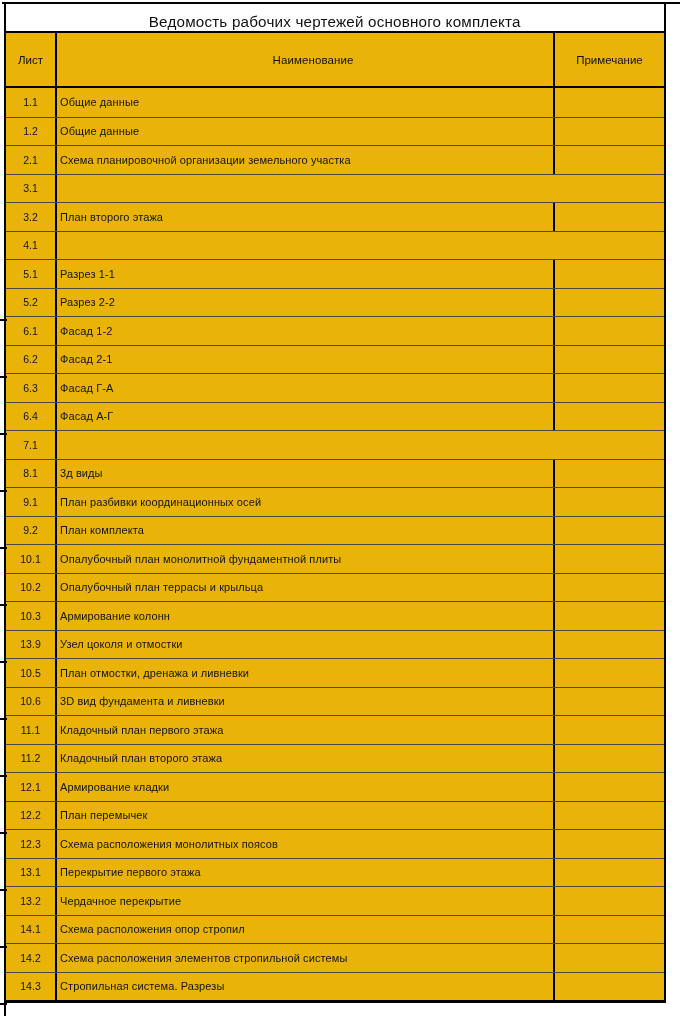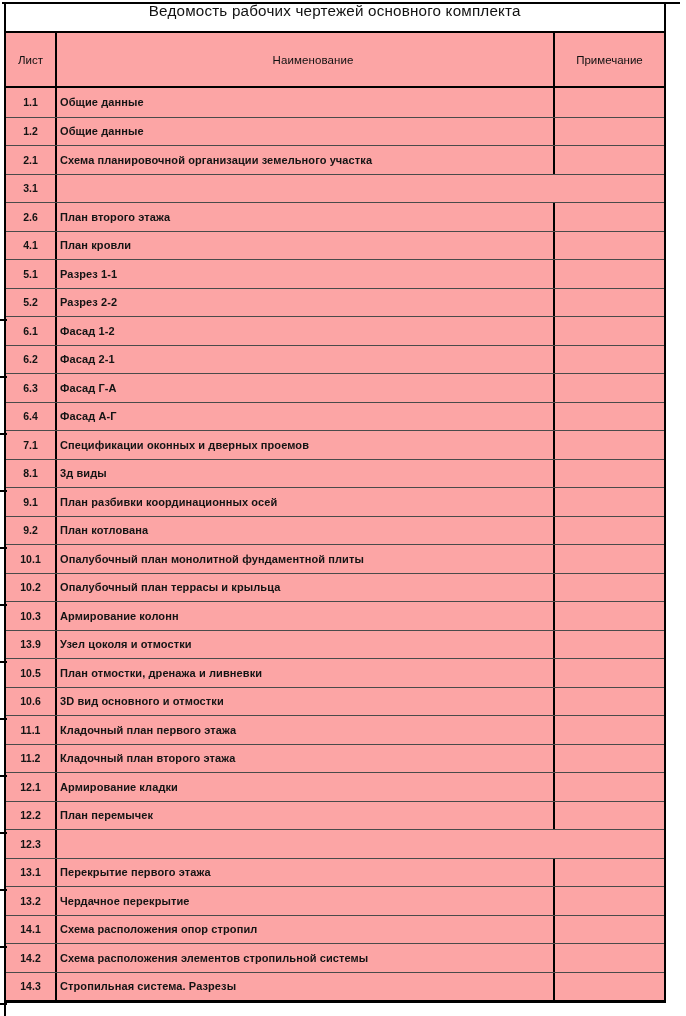--- a/index.html
+++ b/index.html
@@ -17,48 +17,47 @@
   .top-line {
     position: absolute; left: 2px; top: 2px;
     width: 678px; height: 2px; background: #000;
   }
 
   
   .title-box {
     position: absolute; left: 4px; top: 2px;
     width: 662px; height: 31px;
     border: 2px solid #000; border-top: none;
-    display: flex; align-items: flex-start; justify-content: center;
+    display: flex; align-items: flex-end; justify-content: center;
   }
   .title-box span {
     font-size: 15.5px; letter-spacing: 0.2px; color: #111;
     transform: scaleX(0.98);
   }
 
   
   .table {
     position: absolute; left: 4px; top: 33px;
     width: 662px; height: 970px;
     border: 2px solid #000; border-top: none; border-bottom: 3px solid #000;
     display: flex; flex-direction: column;
-    background: #fca5a5;
+    background: #eab308;
   }
   .thead {
     flex: 0 0 55px;
     display: grid; grid-template-columns: 51px 1fr 109px;
     border-bottom: 2px solid #000;
   }
   .tbody {
     flex: 1 1 auto;
     display: grid; grid-auto-rows: 1fr;
   }
   .trow {
     display: grid; grid-template-columns: 51px 1fr 109px;
     border-top: 1px solid #4a4a4a;
-    font-weight: bold;
   }
   .trow:first-child { border-top: none; }
 
   .cell { display: flex; align-items: center; overflow: hidden; }
   .c-num { justify-content: center; border-right: 2px solid #000; font-size: 10.5px; }
   .c-name { justify-content: flex-start; padding-left: 3px; border-right: 2px solid #000; font-size: 11px; letter-spacing: 0.1px; }
   .c-note { justify-content: center; font-size: 11px; }
   .th { font-size: 11.5px; color: #111; }
 
   
@@ -105,27 +104,26 @@
         <div class="trow">
           <div class="cell c-num">2.1</div>
           <div class="cell c-name">Схема планировочной организации земельного участка</div>
           <div class="cell c-note"></div>
         </div>
         <div class="trow">
           <div class="cell c-num">3.1</div>
           <div class="cell c-note"></div>
         </div>
         <div class="trow">
-          <div class="cell c-num">2.6</div>
+          <div class="cell c-num">3.2</div>
           <div class="cell c-name">План второго этажа</div>
           <div class="cell c-note"></div>
         </div>
         <div class="trow">
           <div class="cell c-num">4.1</div>
-          <div class="cell c-name">План кровли</div>
           <div class="cell c-note"></div>
         </div>
         <div class="trow">
           <div class="cell c-num">5.1</div>
           <div class="cell c-name">Разрез 1-1</div>
           <div class="cell c-note"></div>
         </div>
         <div class="trow">
           <div class="cell c-num">5.2</div>
           <div class="cell c-name">Разрез 2-2</div>
@@ -146,36 +144,35 @@
           <div class="cell c-name">Фасад Г-А</div>
           <div class="cell c-note"></div>
         </div>
         <div class="trow">
           <div class="cell c-num">6.4</div>
           <div class="cell c-name">Фасад А-Г</div>
           <div class="cell c-note"></div>
         </div>
         <div class="trow">
           <div class="cell c-num">7.1</div>
-          <div class="cell c-name">Спецификации оконных и дверных проемов</div>
           <div class="cell c-note"></div>
         </div>
         <div class="trow">
           <div class="cell c-num">8.1</div>
           <div class="cell c-name">3д виды</div>
           <div class="cell c-note"></div>
         </div>
         <div class="trow">
           <div class="cell c-num">9.1</div>
           <div class="cell c-name">План разбивки координационных осей</div>
           <div class="cell c-note"></div>
         </div>
         <div class="trow">
           <div class="cell c-num">9.2</div>
-          <div class="cell c-name">План котлована</div>
+          <div class="cell c-name">План комплекта</div>
           <div class="cell c-note"></div>
         </div>
         <div class="trow">
           <div class="cell c-num">10.1</div>
           <div class="cell c-name">Опалубочный план монолитной фундаментной плиты</div>
           <div class="cell c-note"></div>
         </div>
         <div class="trow">
           <div class="cell c-num">10.2</div>
           <div class="cell c-name">Опалубочный план террасы и крыльца</div>
@@ -191,21 +188,21 @@
           <div class="cell c-name">Узел цоколя и отмостки</div>
           <div class="cell c-note"></div>
         </div>
         <div class="trow">
           <div class="cell c-num">10.5</div>
           <div class="cell c-name">План отмостки, дренажа и ливневки</div>
           <div class="cell c-note"></div>
         </div>
         <div class="trow">
           <div class="cell c-num">10.6</div>
-          <div class="cell c-name">3D вид основного и отмостки</div>
+          <div class="cell c-name">3D вид фундамента и ливневки</div>
           <div class="cell c-note"></div>
         </div>
         <div class="trow">
           <div class="cell c-num">11.1</div>
           <div class="cell c-name">Кладочный план первого этажа</div>
           <div class="cell c-note"></div>
         </div>
         <div class="trow">
           <div class="cell c-num">11.2</div>
           <div class="cell c-name">Кладочный план второго этажа</div>
@@ -216,20 +213,21 @@
           <div class="cell c-name">Армирование кладки</div>
           <div class="cell c-note"></div>
         </div>
         <div class="trow">
           <div class="cell c-num">12.2</div>
           <div class="cell c-name">План перемычек</div>
           <div class="cell c-note"></div>
         </div>
         <div class="trow">
           <div class="cell c-num">12.3</div>
+          <div class="cell c-name">Схема расположения монолитных поясов</div>
           <div class="cell c-note"></div>
         </div>
         <div class="trow">
           <div class="cell c-num">13.1</div>
           <div class="cell c-name">Перекрытие первого этажа</div>
           <div class="cell c-note"></div>
         </div>
         <div class="trow">
           <div class="cell c-num">13.2</div>
           <div class="cell c-name">Чердачное перекрытие</div>

